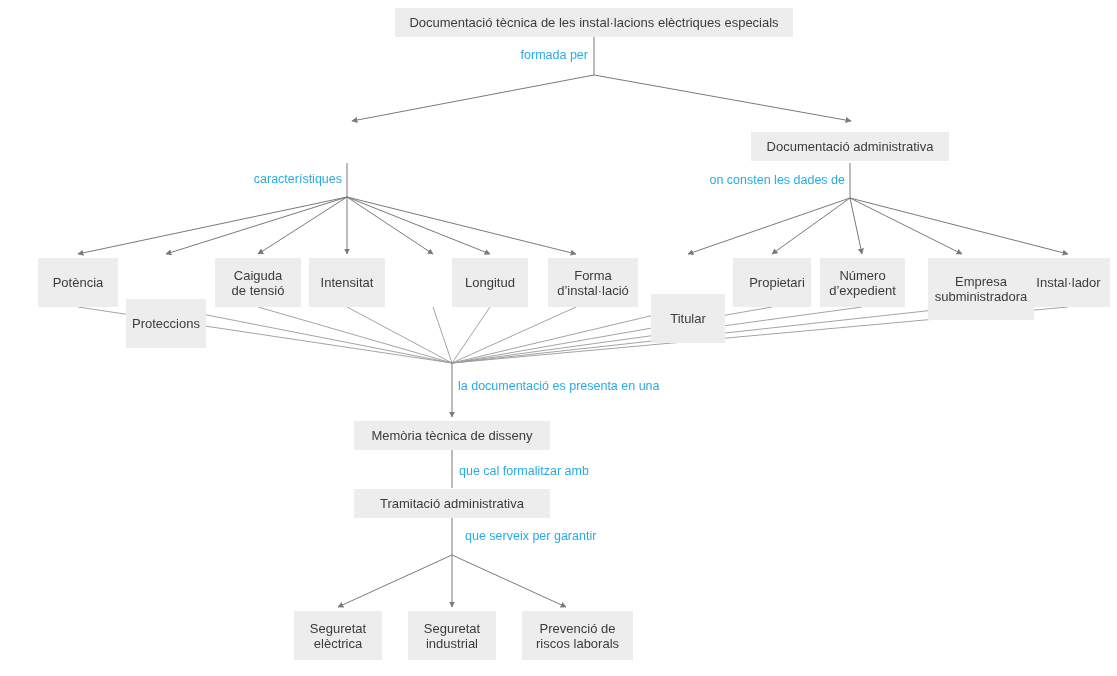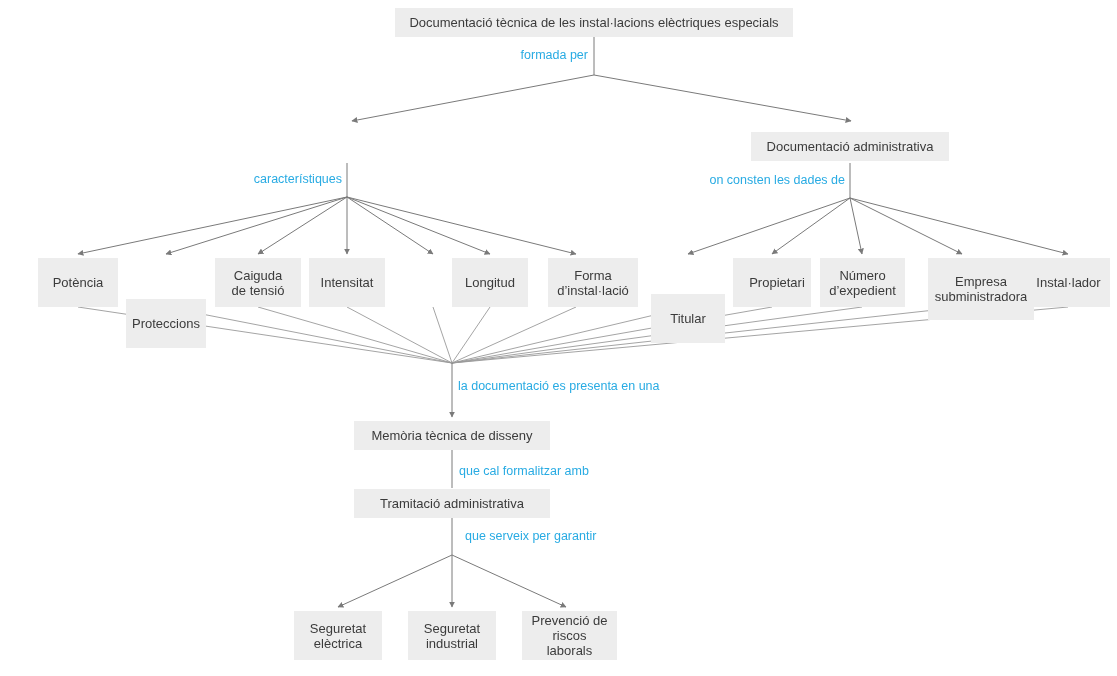--- a/index.html
+++ b/index.html
@@ -165,16 +165,16 @@
   <div class="node-box" style="left:354px; top:489px; width:196px; height:29px;">Tramitació administrativa</div>
 
   <div class="link-label anchor-left" style="left:465px; top:529px;">que serveix per garantir</div>
 
   <div class="node-box" style="left:294px; top:611px; width:88px; height:49px;">Seguretat
 elèctrica</div>
 
   <div class="node-box" style="left:408px; top:611px; width:88px; height:49px;">Seguretat
 industrial</div>
 
-  <div class="node-box" style="left:522px; top:611px; width:95px; height:49px;">Prevenció de
+  <div class="node-box" style="left:522px; top:611px; width:111px; height:49px;">Prevenció de
 riscos laborals</div>
 
 </div>
 
 </body></html>

